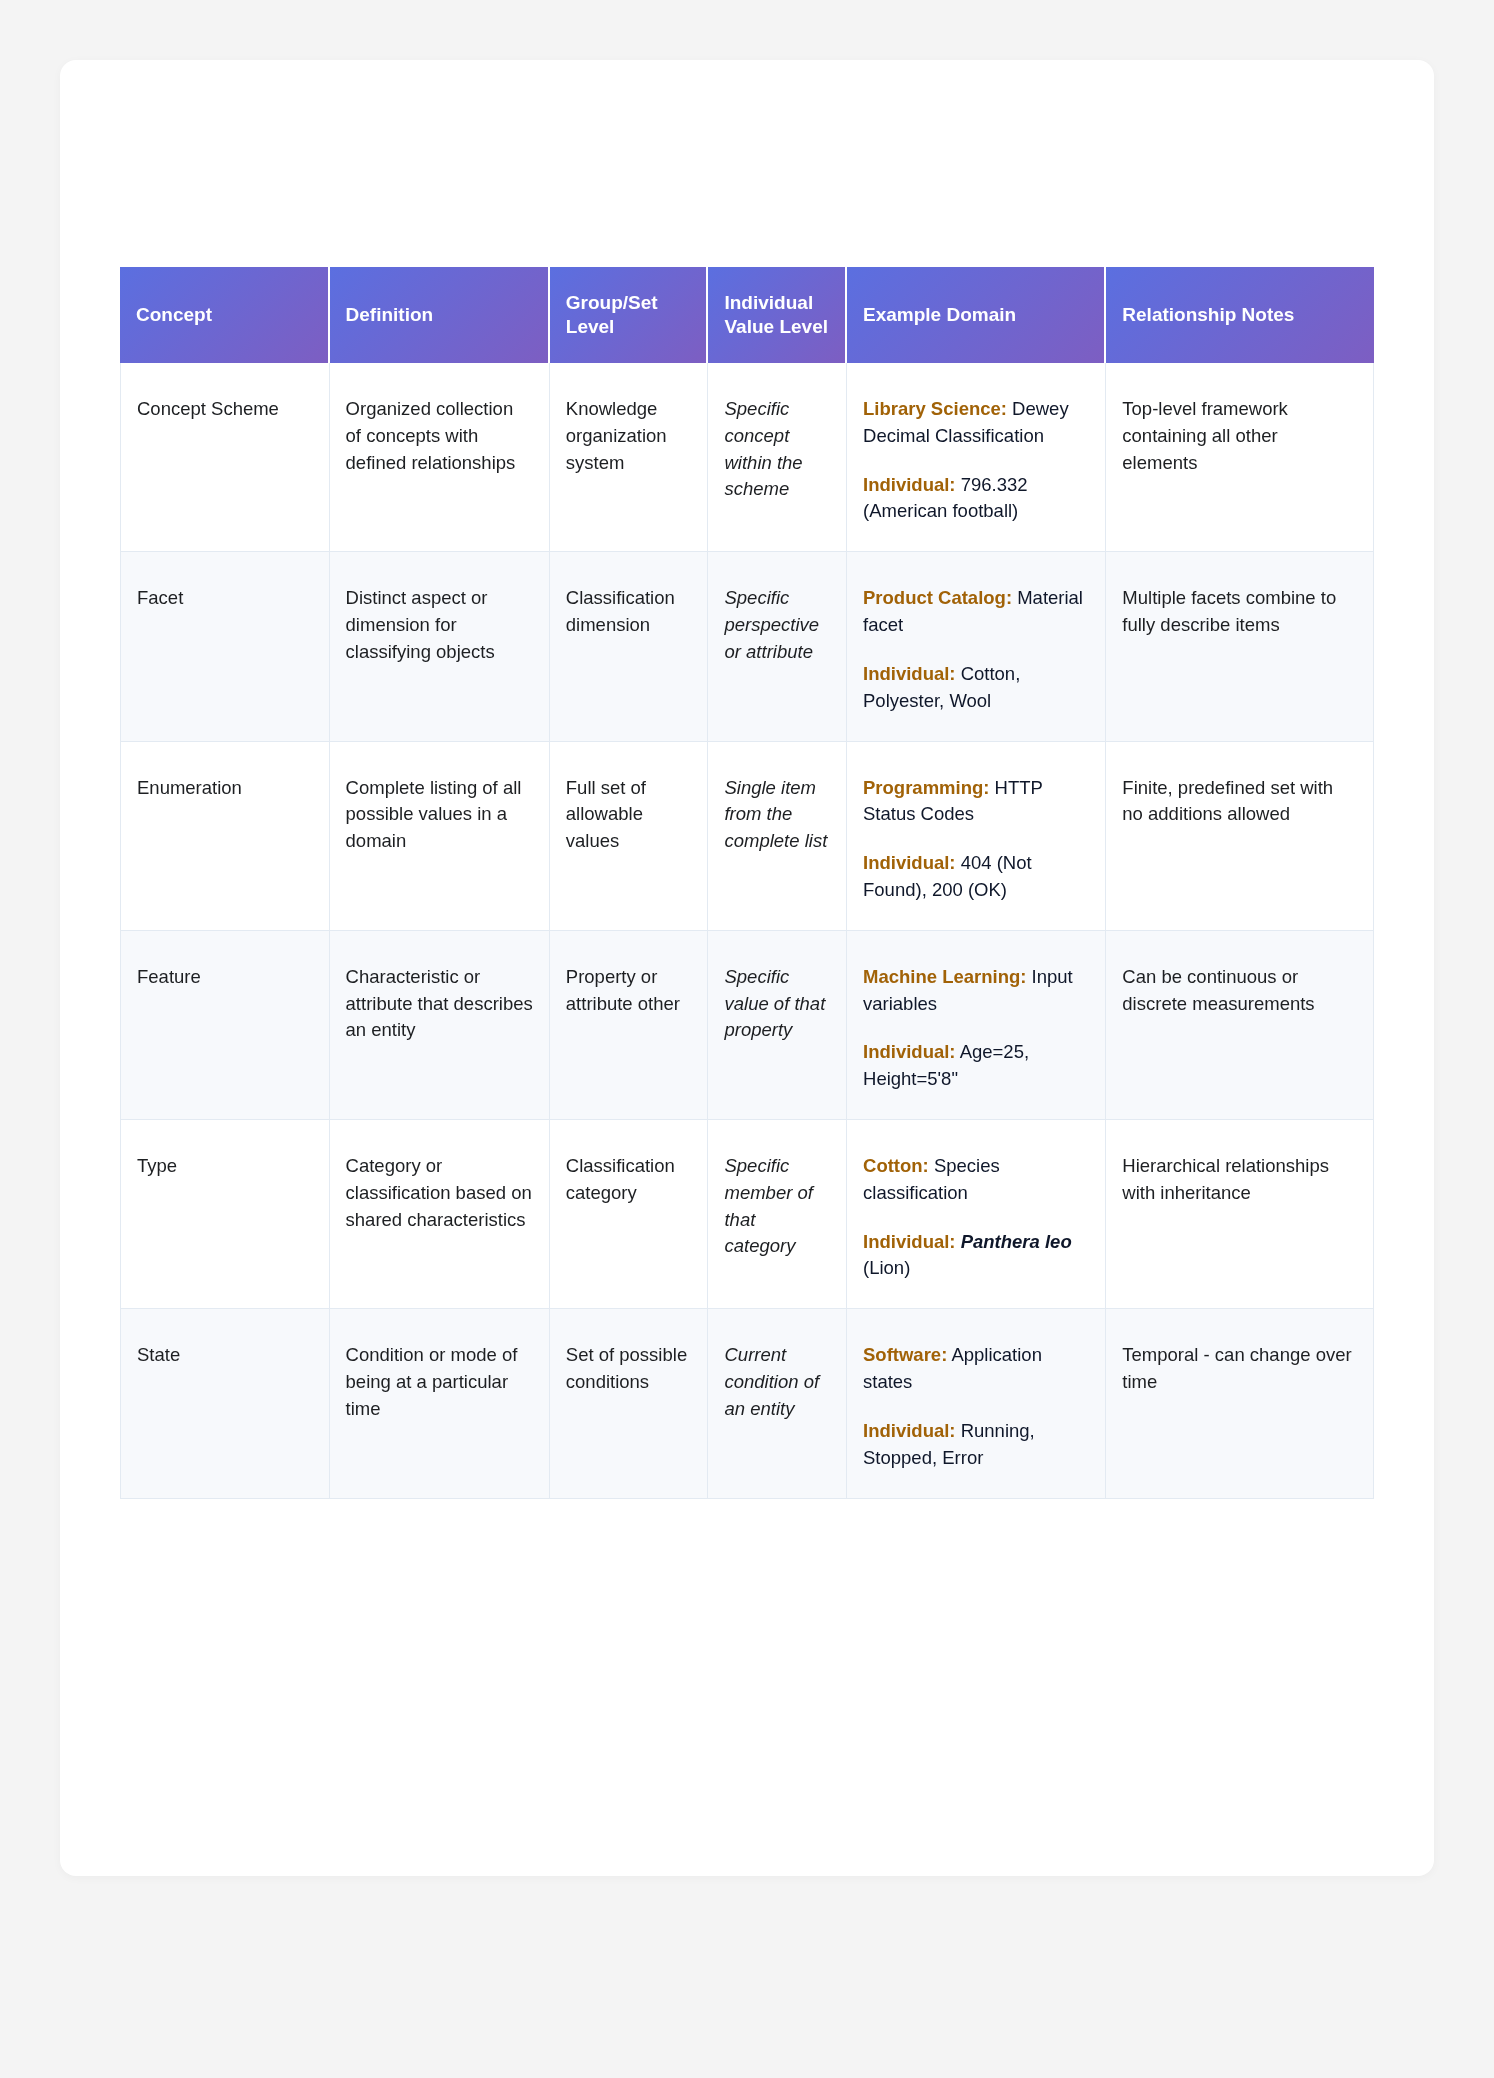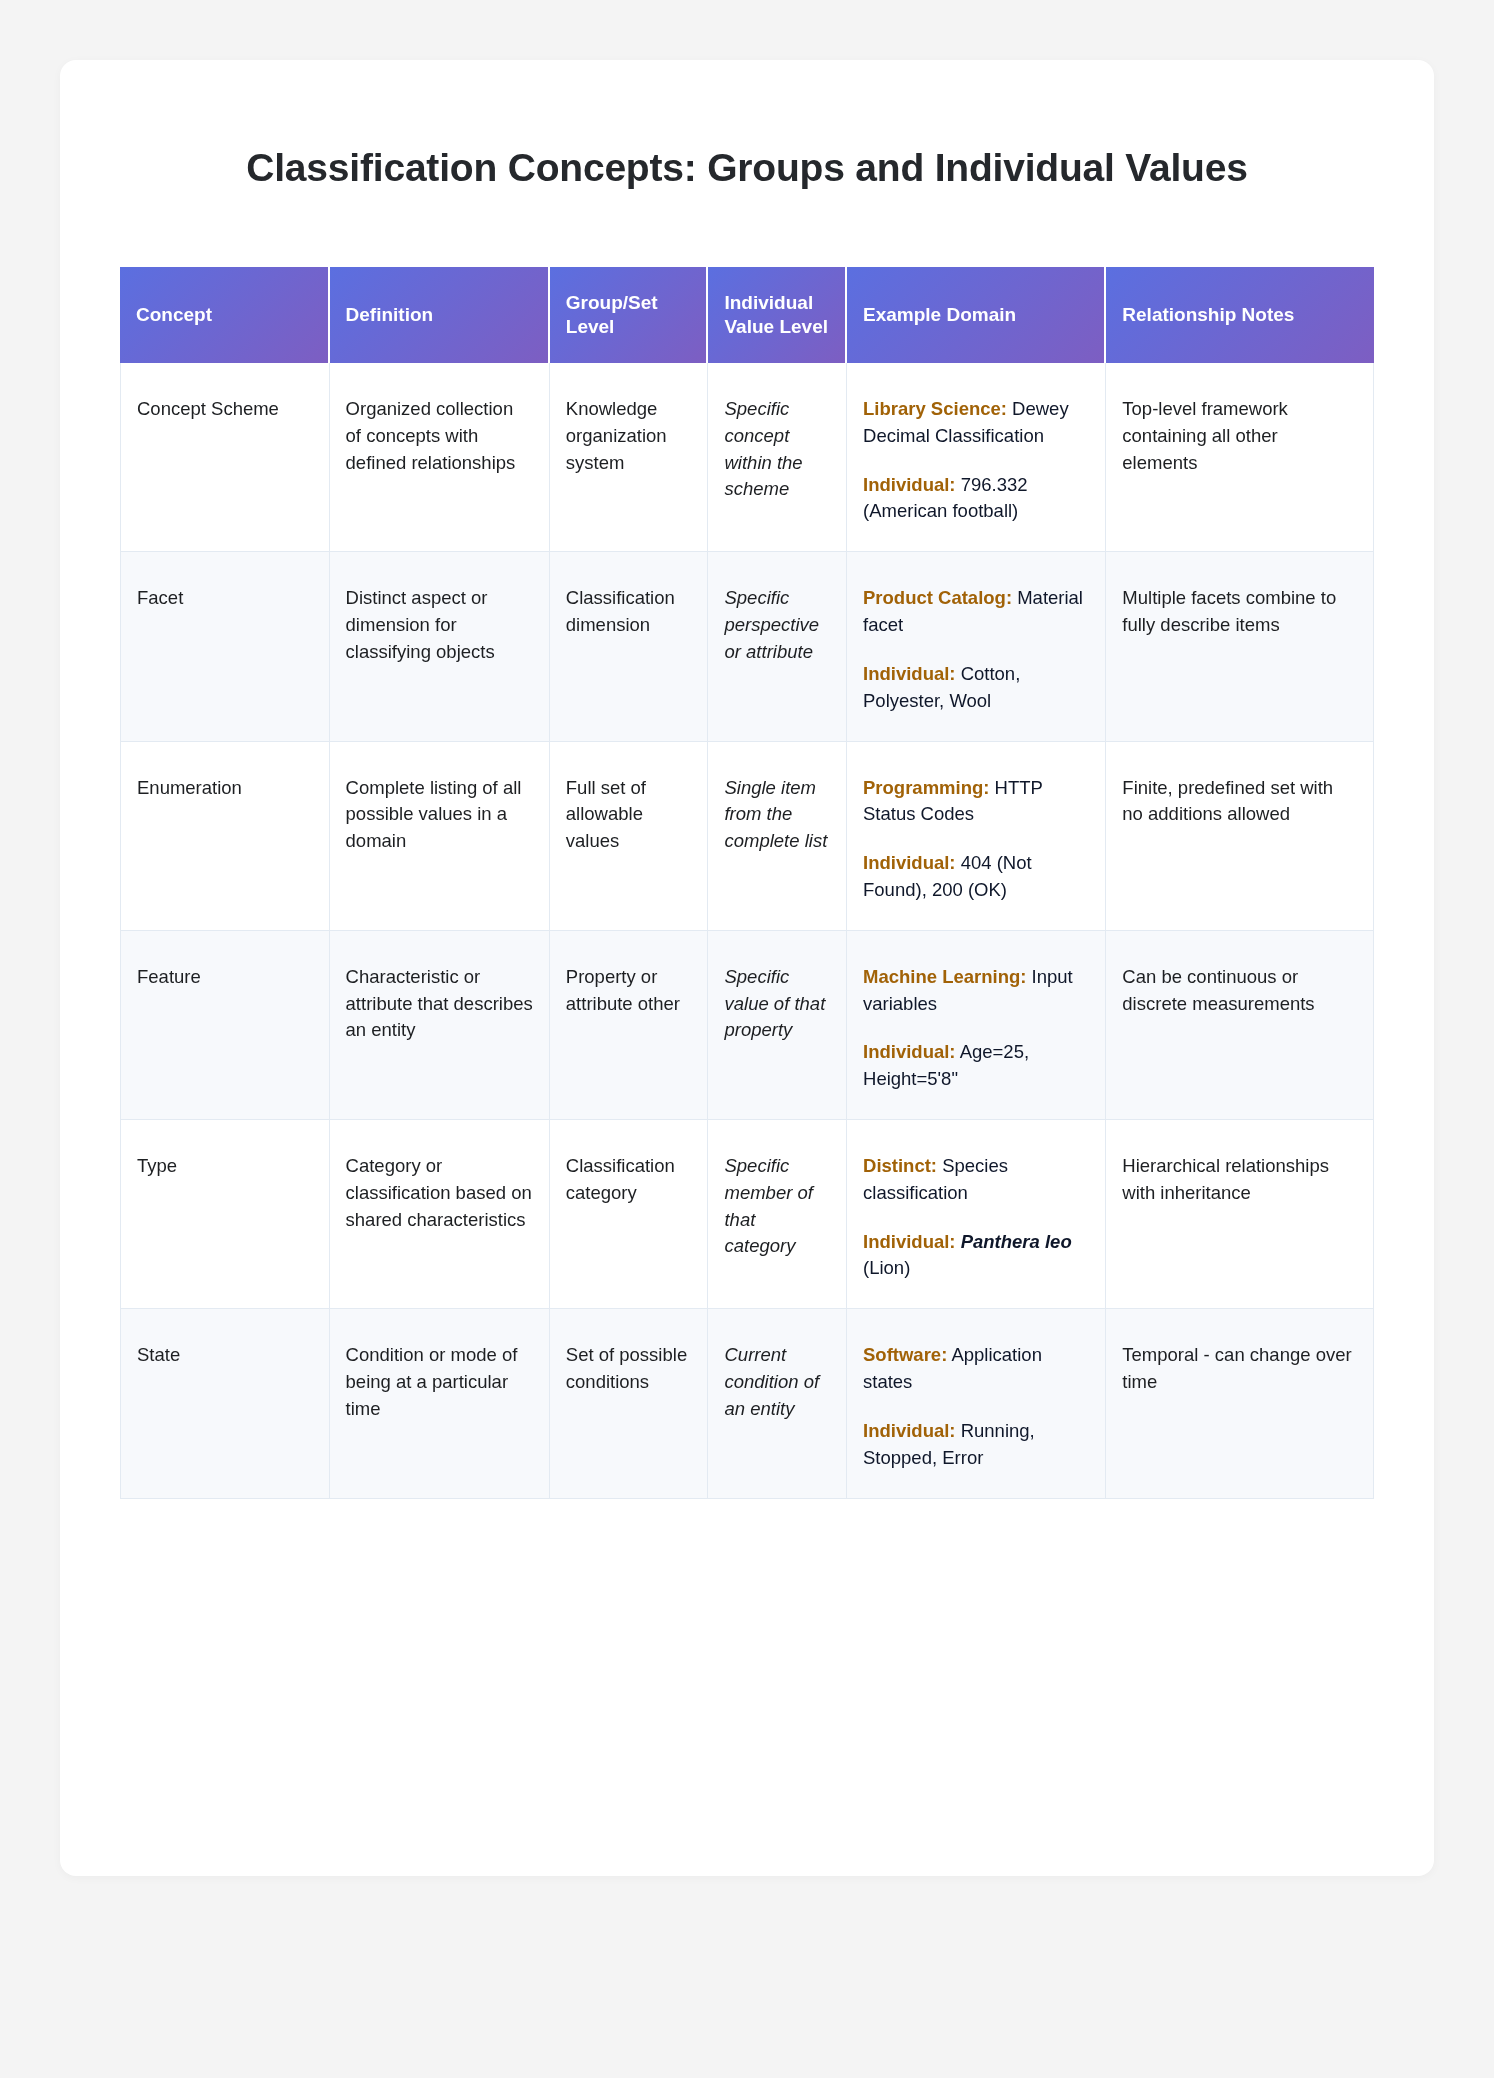--- a/index.html
+++ b/index.html
@@ -120,21 +120,20 @@
     color: #4a5362;
     font-size: 17.5px;
   }
 </style>
 </head>
 <body>
 
 <div class="page">
   <div class="card">
 
-    <h1 class="page-title">Classification Concepts: Groups and Individual Values</h1>
 
     <div class="table-wrap">
       <table class="concept-table">
         <colgroup>
           <col class="c-concept">
             <col class="c-def">
             <col class="c-group">
           <col class="c-indiv">
             <col class="c-domain">
             <col class="c-notes">
@@ -197,21 +196,21 @@
                 <span class="dm-block"><span class="dm-label">Individual:</span><span class="dm-value"> Age=25, Height=5'8"</span></span>
               </td>
               <td class="cell-notes">Can be continuous or discrete measurements</td>
             </tr>
             <tr class="row-odd">
               <td class="cell-concept">Type</td>
               <td class="cell-definition">Category or classification based on shared characteristics</td>
               <td class="cell-group">Classification category</td>
               <td class="cell-individual">Specific member of that category</td>
               <td class="cell-domain">
-                <span class="dm-block"><span class="dm-label">Distinct:</span><span class="dm-value"> Species classification</span></span>
+                <span class="dm-block"><span class="dm-label">Cotton:</span><span class="dm-value"> Species classification</span></span>
                 <span class="dm-gap"></span>
                 <span class="dm-block"><span class="dm-label">Individual:</span><span class="dm-value dm-sci"> Panthera leo</span><span class="dm-value"> (Lion)</span></span>
               </td>
               <td class="cell-notes">Hierarchical relationships with inheritance</td>
             </tr>
             <tr class="row-even">
               <td class="cell-concept">State</td>
               <td class="cell-definition">Condition or mode of being at a particular time</td>
               <td class="cell-group">Set of possible conditions</td>
               <td class="cell-individual">Current condition of an entity</td>

